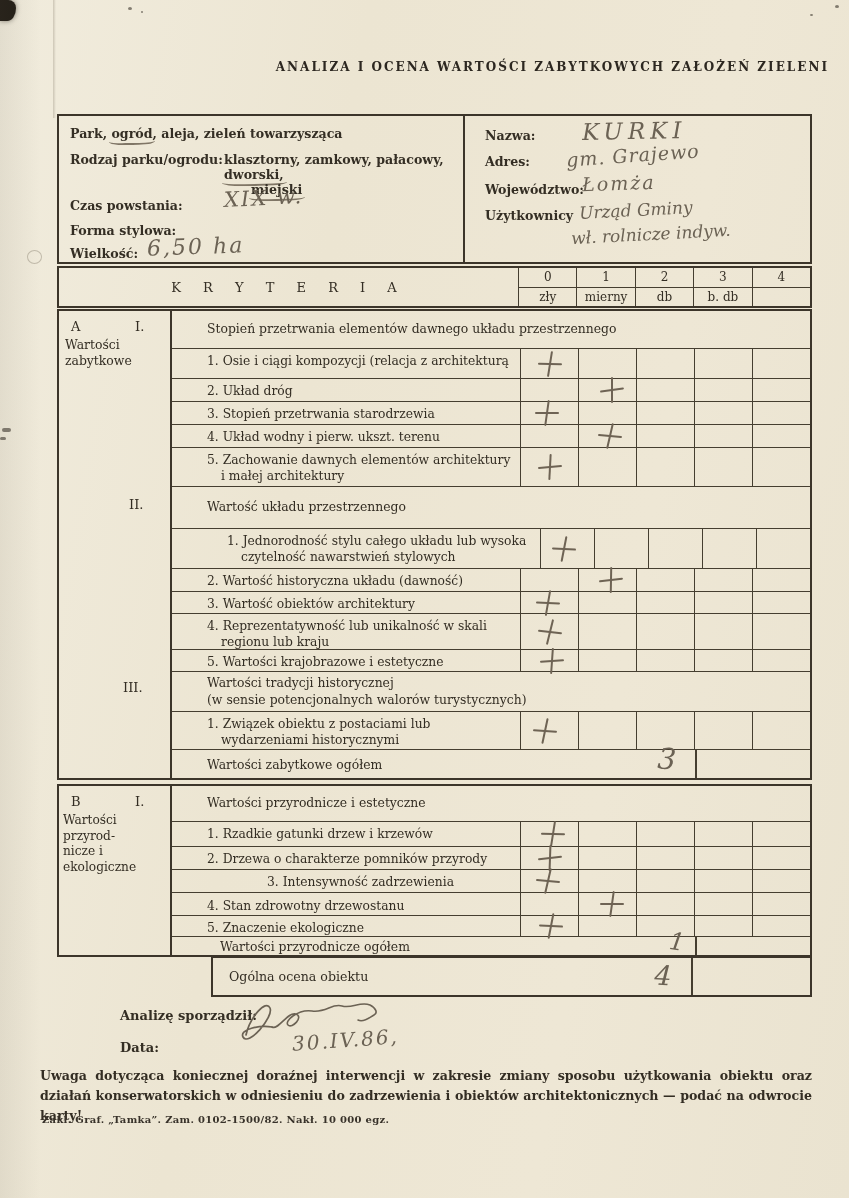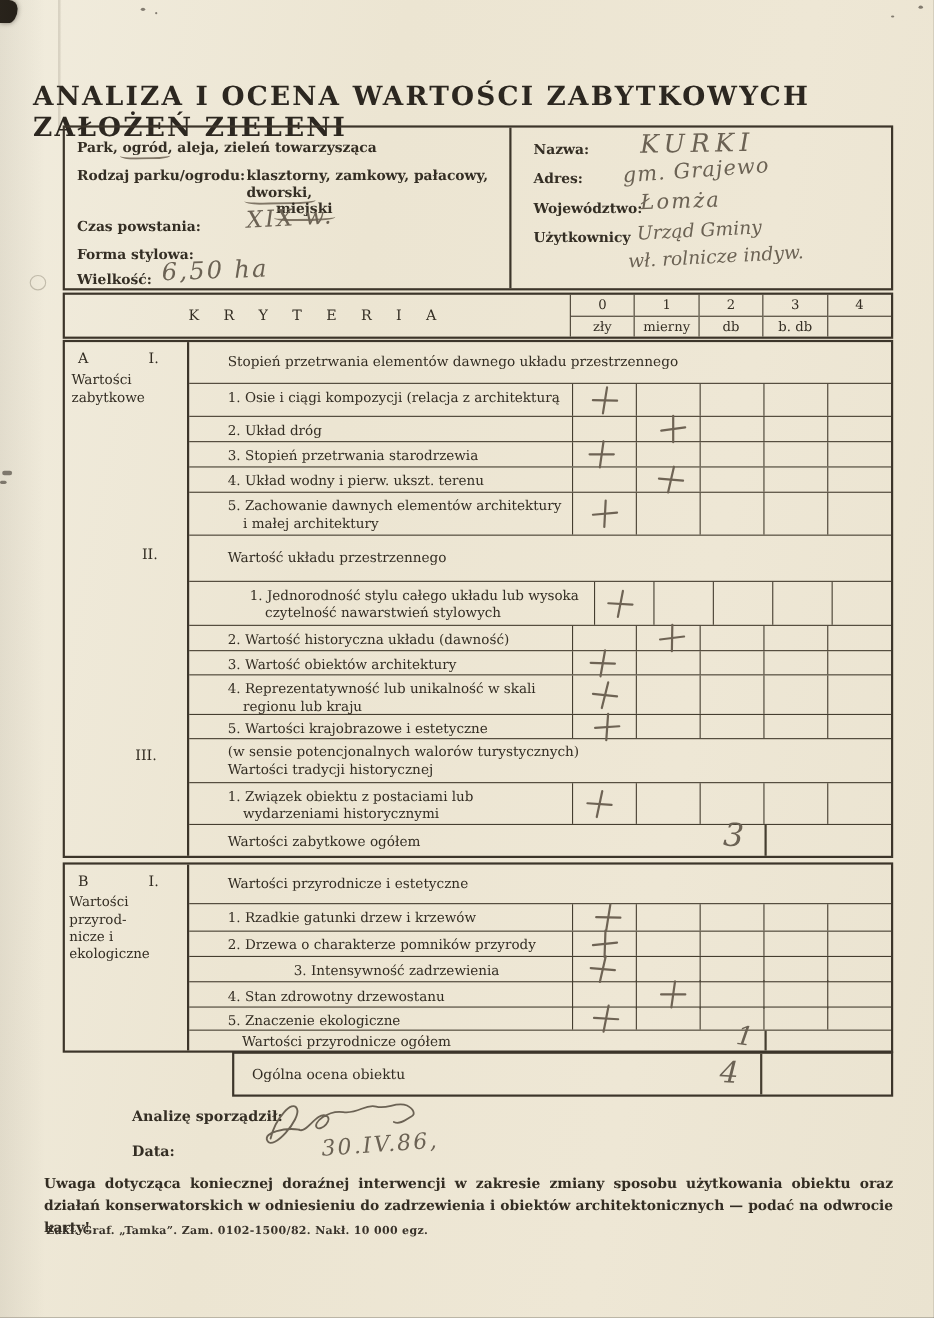--- a/index.html
+++ b/index.html
@@ -55,21 +55,21 @@
   <div class="abs" style="left:53px;top:0;width:3px;height:118px;background:linear-gradient(to right,rgba(110,100,82,.28),rgba(110,100,82,0));"></div>
   <div class="abs" style="left:0;top:0;bottom:0;width:55px;background:linear-gradient(to right,rgba(100,92,76,.10),rgba(100,92,76,0) 75%);"></div>
   <div class="speck" style="left:128px;top:7px;width:4px;height:3px;"></div>
   <div class="speck" style="left:141px;top:11px;width:2px;height:2px;"></div>
   <div class="speck" style="left:810px;top:14px;width:3px;height:2px;"></div>
   <div class="speck" style="left:835px;top:5px;width:4px;height:3px;"></div>
   <div class="speck" style="left:2px;top:428px;width:9px;height:4px;border-radius:2px;"></div>
   <div class="speck" style="left:0px;top:437px;width:6px;height:3px;border-radius:2px;"></div>
   <div class="abs" style="left:27px;top:250px;width:13px;height:12px;border:1.4px solid rgba(110,99,82,.35);border-radius:50%;"></div>
 
-  <div class="abs b" style="left:30px;right:20px;top:72px;text-align:left;font-size:24px;letter-spacing:2px;color:#2c2720;">ANALIZA I OCENA WARTOŚCI ZABYTKOWYCH ZAŁOŻEŃ ZIELENI</div>
+  <div class="abs b" style="left:30px;right:20px;top:60px;text-align:right;font-size:12px;letter-spacing:2px;color:#2c2720;">ANALIZA I OCENA WARTOŚCI ZABYTKOWYCH ZAŁOŻEŃ ZIELENI</div>
 
   <div class="box" style="left:57px;top:114px;width:755px;height:150px;">
     <div class="abs" style="left:404px;top:0;bottom:0;width:2px;background:#3c352a;"></div>
 
     <div class="abs lbl" style="left:11px;top:10px;">
       <span>Park, </span><span class="uline">ogród</span><span>, aleja, zieleń towarzysząca</span>
     </div>
     <div class="abs lbl" style="left:11px;top:36px;">Rodzaj parku/ogrodu:</div>
     <div class="abs lbl" style="left:165px;top:36px;width:240px;">
       <span>klasztorny, zamkowy, pałacowy, </span><span class="uline">dworski,</span><br>
@@ -252,22 +252,22 @@
             <div class="cell">
               <span class="mark" style="transform: translate(2px, 0px) rotate(-2deg);"></span>
             </div>
             <div class="cell"></div>
             <div class="cell"></div>
             <div class="cell"></div>
             <div class="cell"></div>
           </div>
       </div>
       <div class="rline gheader" style="height:40px;">
+        <span>Wartości tradycji historycznej</span>
         <span>(w sensie potencjonalnych walorów turystycznych)</span>
-        <span>Wartości tradycji historycznej</span>
       </div>
       <div class="rline crow" style="height:38px;">
         <div class="clabel">1. Związek obiektu z postaciami lub wydarzeniami historycznymi</div>
         <div class="cells">
             <div class="cell">
               <span class="mark" style="transform: translate(-5px, 0px) rotate(6deg);"></span>
             </div>
             <div class="cell"></div>
             <div class="cell"></div>
             <div class="cell"></div>

